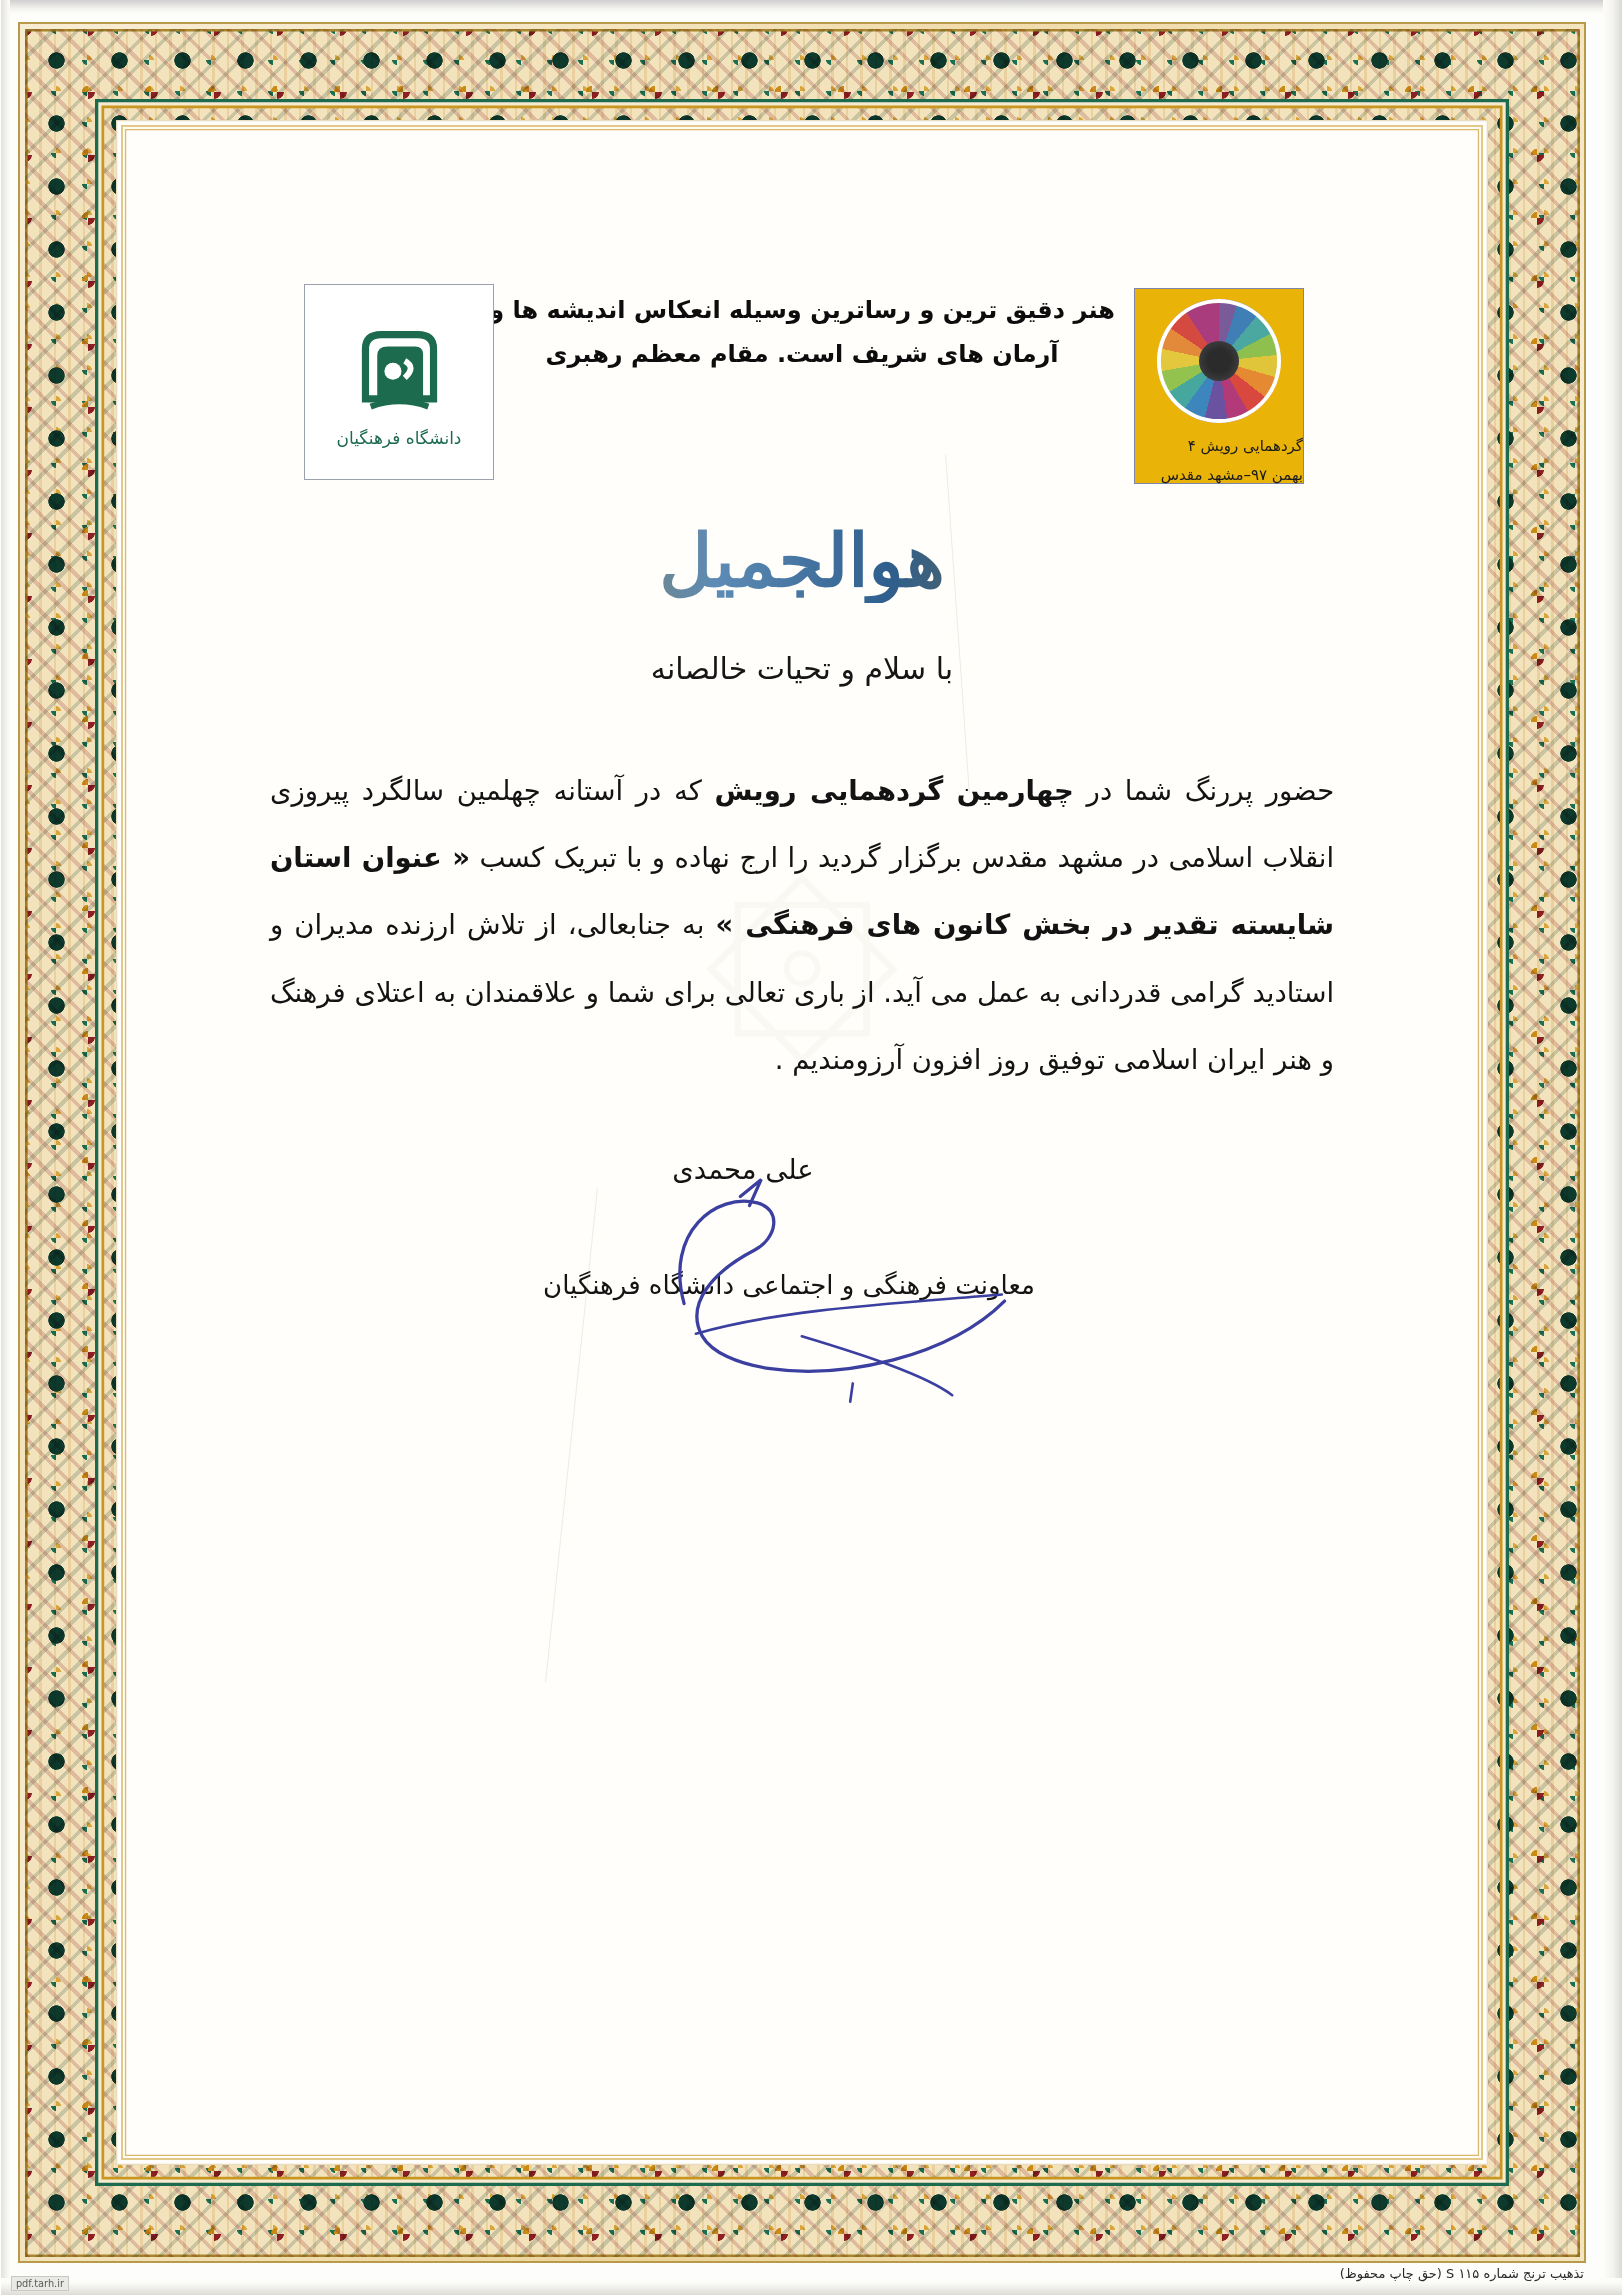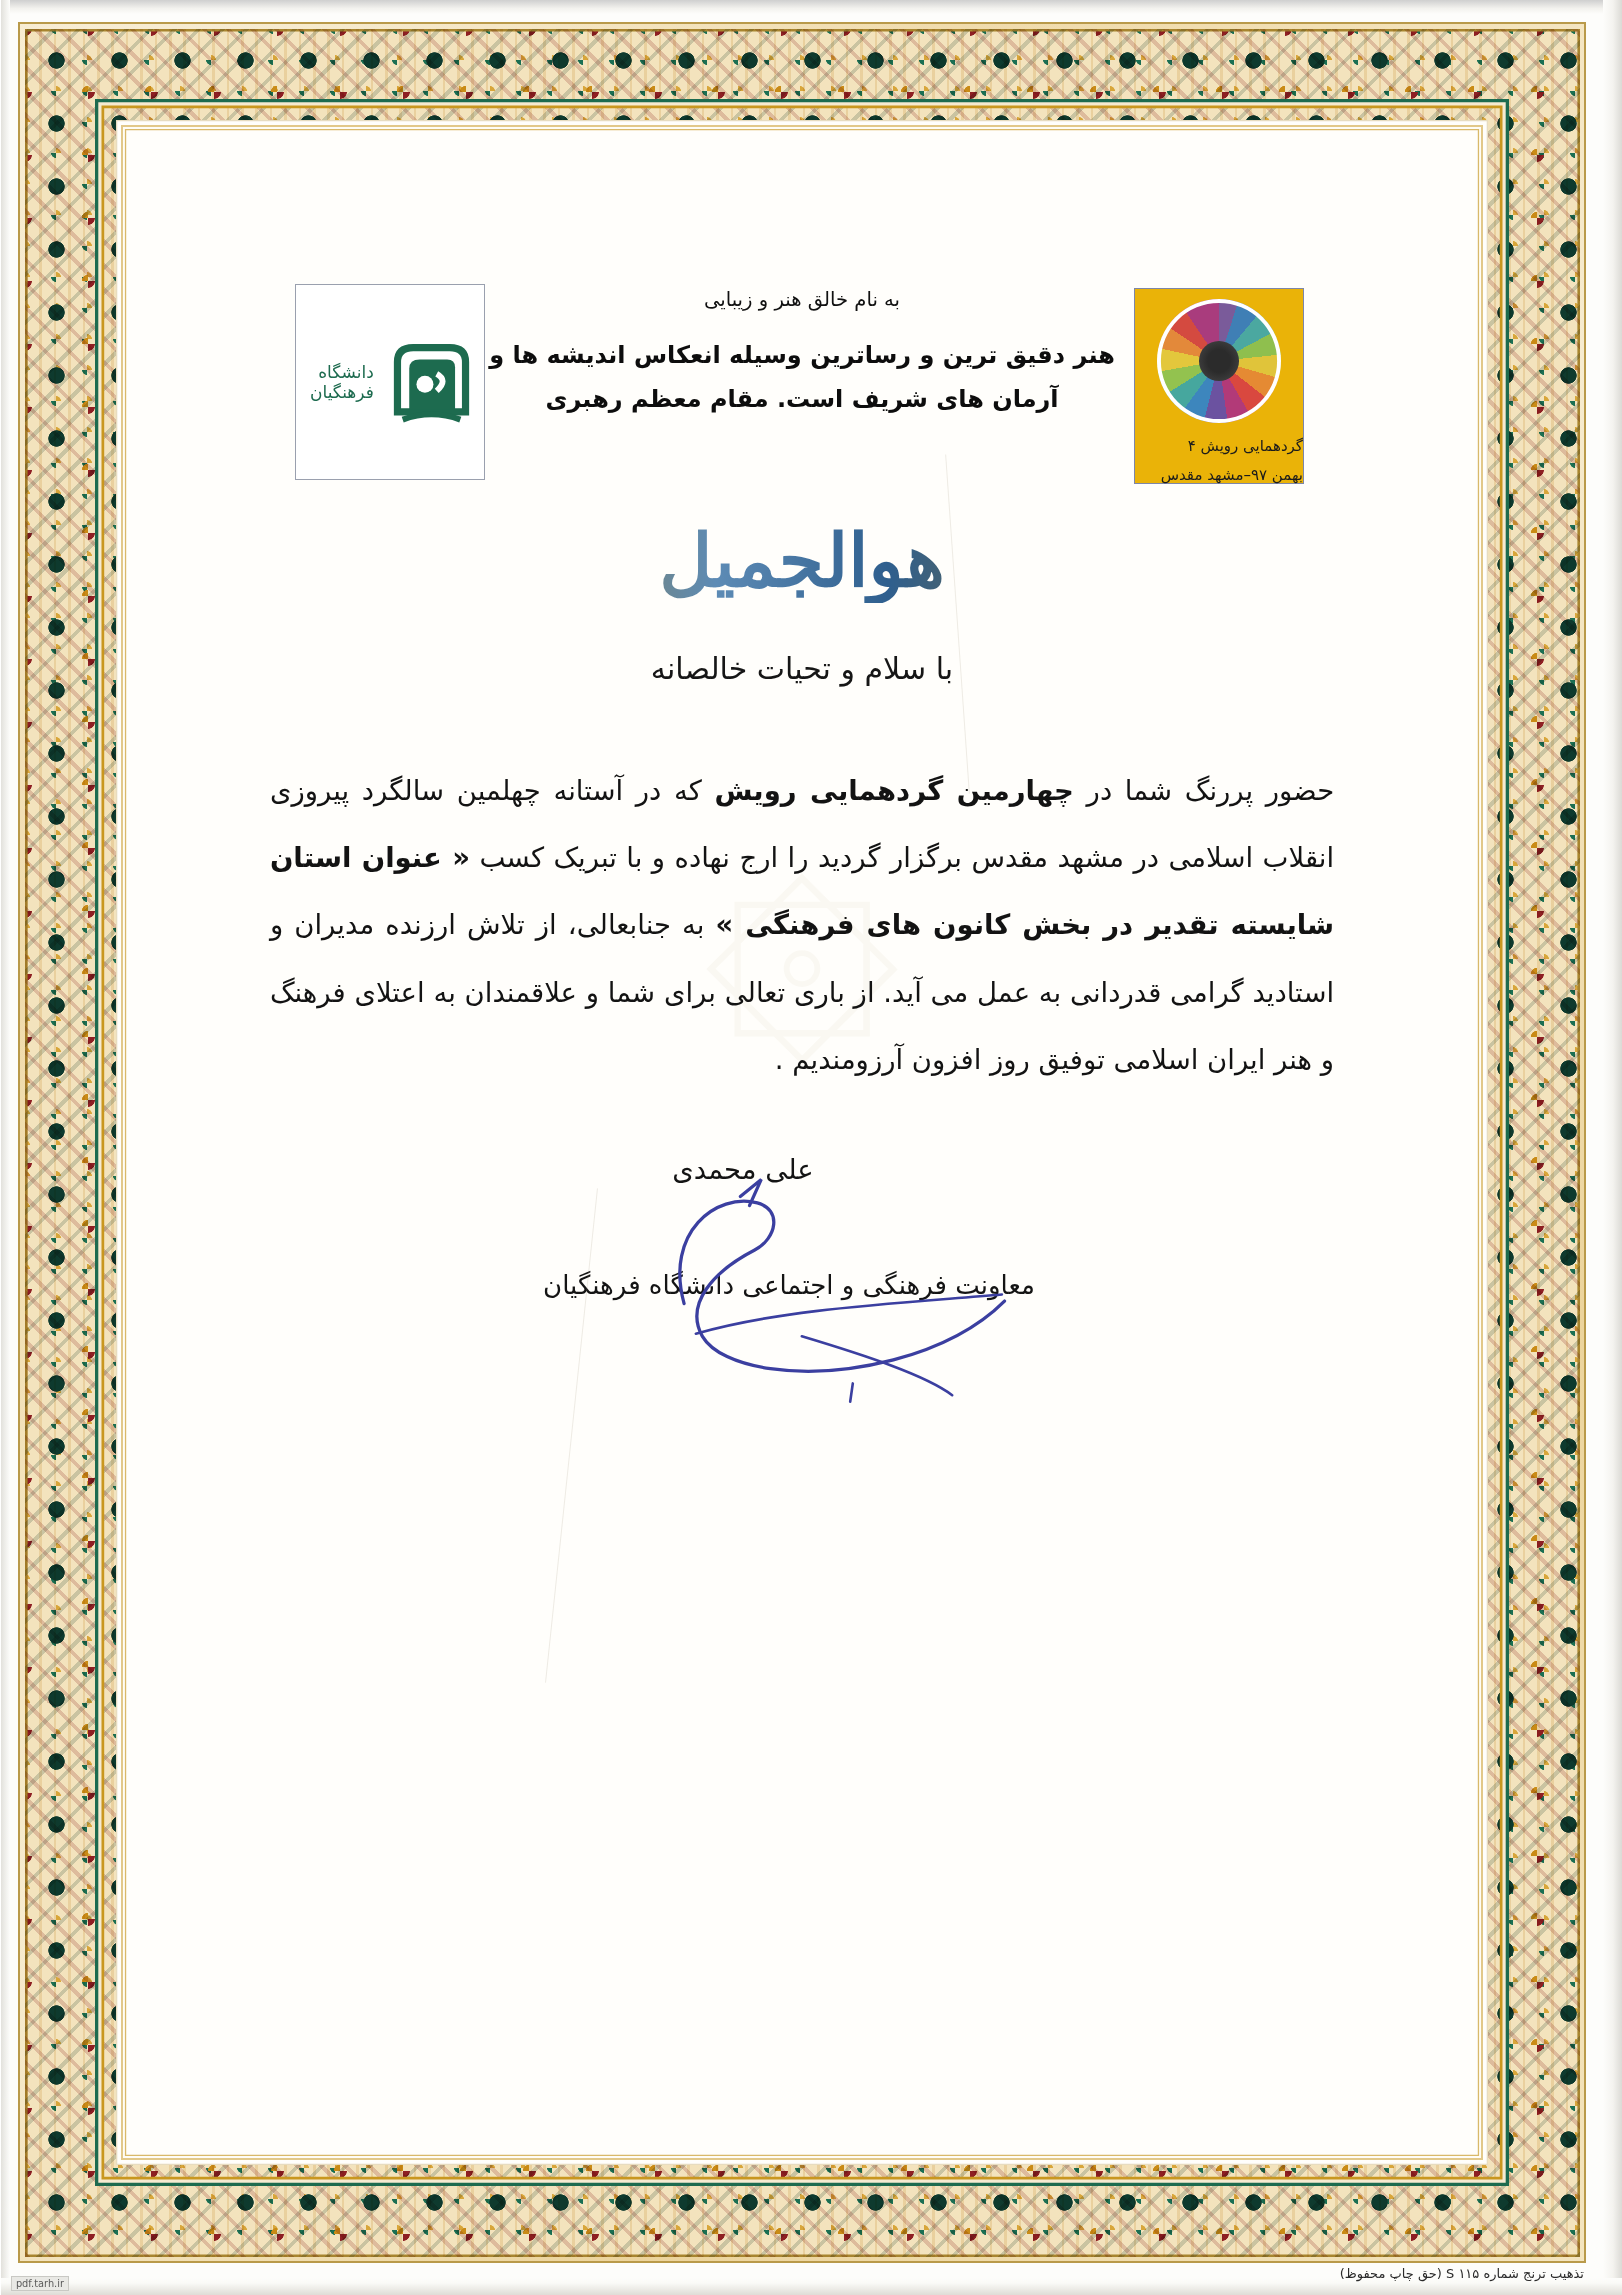--- a/index.html
+++ b/index.html
@@ -163,28 +163,28 @@
     font-size: 15px;
     color: #1b1b1b;
     line-height: 1.9;
     font-family: "DejaVu Sans", sans-serif;
     direction: rtl;
   }
 
   .logo {
     position: absolute;
     top: 26px;
-    left: 29px;
+    left: 38px;
     width: 190px;
     height: 196px;
     border: 1.3px solid #9aa0ae;
     background: #ffffff;
     box-sizing: border-box;
     display: flex;
-    flex-direction: row;
+    flex-direction: column;
     align-items: center;
     justify-content: center;
     gap: 5.2px;
   }
   .logo-mark {
     width: 105px;
     height: 108px;
     position: relative;
   }
   .logo-mark svg { display: block; }
@@ -350,21 +350,20 @@
                 <path d="M46 124 L46 62 Q46 48 62 48 L104 48 Q116 48 116 60 L116 124 Z" fill="#1d6b4f"></path>
                 <circle cx="70" cy="86" r="13" fill="#ffffff"></circle>
                 <path d="M88 70 q18 10 0 26" fill="none" stroke="#ffffff" stroke-width="9"></path>
                 <path d="M36 140 q44 -16 88 0" fill="none" stroke="#1d6b4f" stroke-width="9"></path>
               </svg>
             </div>
             <div class="logo-caption">دانشگاه فرهنگیان</div>
           </div>
 
           <div class="invocation">
-            <div class="line1">به نام خالق هنر و زیبایی</div>
             <div class="line2">هنر دقیق ترین و رساترین وسیله انعکاس اندیشه ها و</div>
             <div class="line3">آرمان های شریف است. مقام معظم رهبری</div>
           </div>
         </div>
 
         <div class="bismillah">هوالجميل</div>
 
 
         <div class="greeting">با سلام و تحیات خالصانه</div>
 

